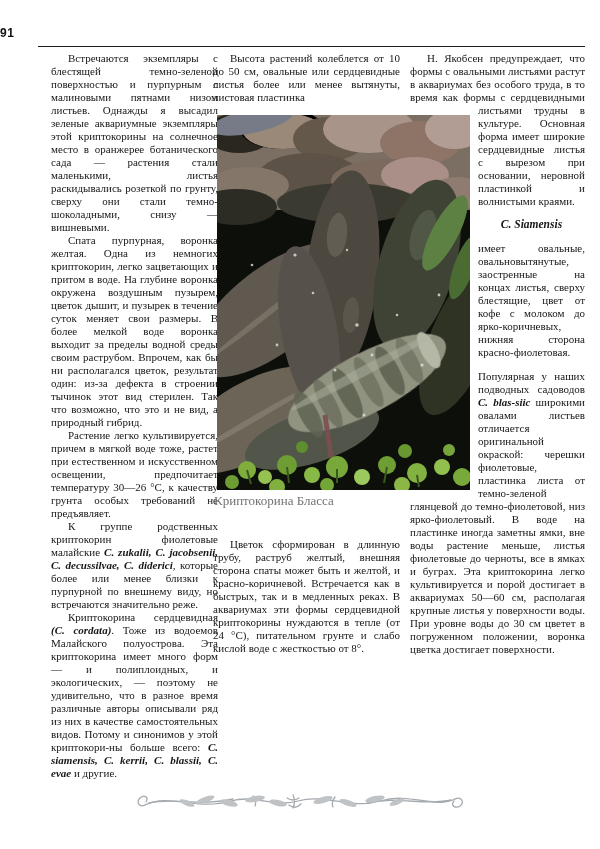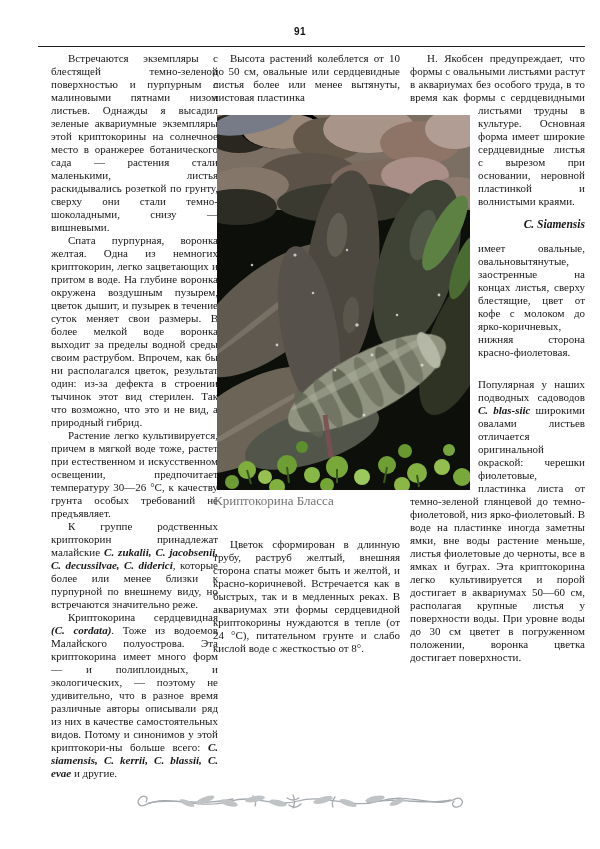--- a/index.html
+++ b/index.html
@@ -1,33 +1,33 @@
 <!DOCTYPE html>
 <html lang="ru"><head>
 <meta charset="utf-8">
 <style>
   html,body{margin:0;padding:0;background:#9a9a9a;}
   .page{
     position:relative;width:600px;height:849px;background:#ffffff;
     font-family:"Liberation Serif", serif;color:#161616;overflow:hidden;
   }
   .page-number{
-    position:absolute;top:26px;left:0;right:0;text-align:center;
-    font-family:"Liberation Sans", sans-serif;font-weight:bold;font-size:10px;
+    position:absolute;top:26px;left:0;right:0;text-align:left;
+    font-family:"Liberation Sans", sans-serif;font-weight:bold;font-size:12px;
     letter-spacing:.5px;color:#111;
   }
   .header-rule{
     position:absolute;top:46px;left:38px;width:547px;height:0;
     border-top:1.6px solid #1e1e1e;
   }
   .col{position:absolute;font-size:11px;line-height:13px;text-align:justify;color:#161616;}
   .col p{margin:0;}
   p.indent{text-indent:17px;}
-  p.gap-top{margin-top:19px;}
-  p.heading{font-weight:bold;font-style:italic;margin:10px 0 11px 0;text-align:right;font-size:11.5px;}
+  p.gap-top{margin-top:11px;}
+  p.heading{font-weight:bold;font-style:italic;margin:10px 0 11px 0;text-align:center;font-size:11.5px;}
   .species{font-weight:bold;font-style:italic;}
   .col-left{left:38px;top:52px;width:167px;margin-left:13px;}
   .col-mid-top{left:213px;top:52px;width:187px;}
   .col-mid-bottom{left:213px;top:538px;width:187px;}
   .col-right{left:410px;top:52px;width:175px;}
   .sp1{float:left;width:0.01px;height:52px;}
   .sp2{float:left;clear:left;width:68px;height:386px;}
   .photo{position:absolute;left:217px;top:115px;width:253px;height:375px;}
   .photo svg{display:block;width:253px;height:375px;}
   .caption{position:absolute;left:214px;top:492px;width:210px;font-weight:normal;font-size:13px;line-height:17px;color:#737373;}
@@ -40,21 +40,21 @@
 
 <div class="page">
 
   <div class="page-number">91</div>
   <div class="header-rule"></div>
 
   <div class="col col-left" id="col-left">
       <p class="indent"><span>Встречаются экземпляры с блестящей темно-зеленой поверхностью и пурпурным с малиновыми пятнами низом листьев. Однажды я высадил зеленые аквариумные экземпляры этой криптокорины на солнечное место в оранжерее ботанического сада — растения стали маленькими, листья раскидывались розеткой по грунту, сверху они стали темно-шоколадными, снизу — вишневыми.</span></p>
       <p class="indent"><span>Спата пурпурная, воронка желтая. Одна из немногих криптокорин, легко зацветающих и притом в воде. На глубине воронка окружена воздушным пузырем, цветок дышит, и пузырек в течение суток меняет свои размеры. В более мелкой воде воронка выходит за пределы водной среды своим раструбом. Впрочем, как бы ни располагался цветок, результат один: из-за дефекта в строении тычинок этот вид стерилен. Так что возможно, что это и не вид, а природный гибрид.</span></p>
       <p class="indent"><span>Растение легко культивируется, причем в мягкой воде тоже, растет при естественном и искусственном освещении, предпочитает температуру 30—26 °С, к качеству грунта особых требований не предъявляет.</span></p>
-      <p class="indent"><span>К группе родственных криптокорин принадлежат малайские </span><span class="species">C. zukalii, C. jacobsenii, C. decussilvae, C. diderici</span><span>, которые более или менее близки к пурпурной по внешнему виду, но встречаются значительно реже.</span></p>
+      <p class="indent"><span>К группе родственных криптокорин фиолетовые малайские </span><span class="species">C. zukalii, C. jacobsenii, C. decussilvae, C. diderici</span><span>, которые более или менее близки к пурпурной по внешнему виду, но встречаются значительно реже.</span></p>
       <p class="indent"><span>Криптокорина сердцевидная </span><span class="species">(C. cordata)</span><span>. Тоже из водоемов Малайского полуострова. Эта криптокорина имеет много форм — и полиплоидных, и экологических, — поэтому не удивительно, что в разное время различные авторы описывали ряд из них в качестве самостоятельных видов. Потому и синонимов у этой криптокори-ны больше всего: </span><span class="species">C. siamensis, C. kerrii, C. blassii, C. evae</span><span> и другие.</span></p>
     </div>
 
   <div class="col col-mid-top" id="col-mid-top">
       <p class="indent"><span>Высота растений колеблется от 10 до 50 см, овальные или сердцевидные листья более или менее вытянуты, листовая пластинка</span></p>
     </div>
 
   <div class="photo">
     <svg viewBox="0 0 253 375" preserveAspectRatio="none">
 

